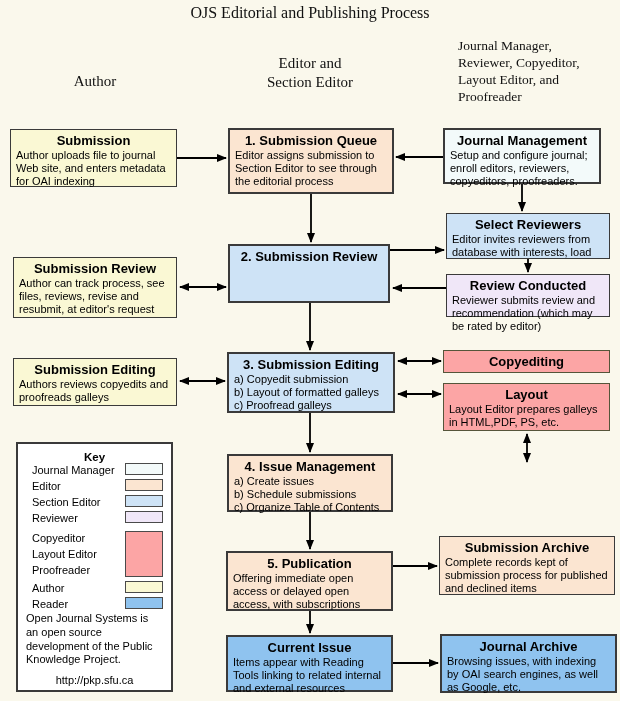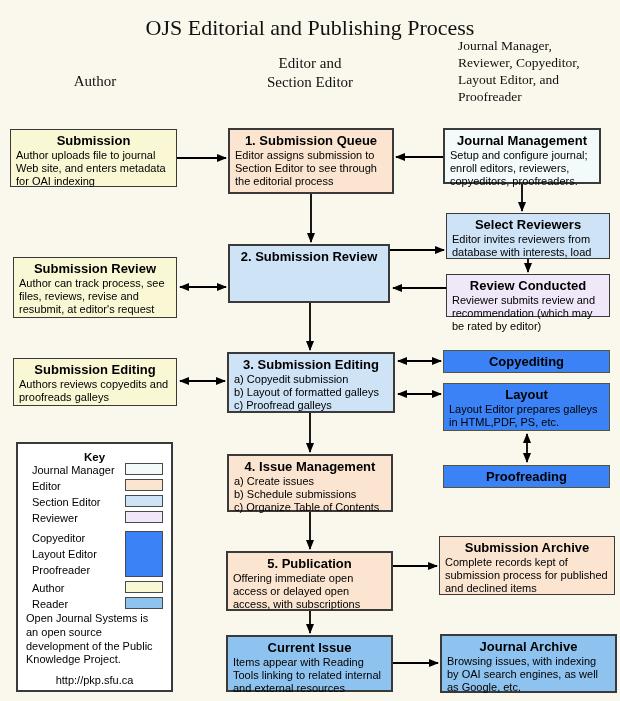--- a/index.html
+++ b/index.html
@@ -8,24 +8,24 @@
     background:#e8e8e8;
   }
   #stage{
     position:relative;
     width:620px;height:701px;
     background:#faf8ec;
     overflow:hidden;
   }
   
   .page-title{
-    position:absolute;left:0;top:15px;width:620px;
+    position:absolute;left:0;top:4px;width:620px;
     text-align:center;
     font-family:"Liberation Serif", serif;
-    font-size:22px;color:#111;
+    font-size:16px;color:#111;
   }
   .col-head{
     position:absolute;
     font-family:"Liberation Serif", serif;
     color:#111;
     white-space:pre-line;
     line-height:1.25;
   }
   .col-author{left:30px;top:72px;width:130px;text-align:center;font-size:15px;}
   .col-editor{left:228px;top:54px;width:164px;text-align:center;font-size:15px;}
@@ -41,21 +41,21 @@
     line-height:1.2;
     color:#000;
   }
   .b2{border-width:2px;}
   .bt{font-weight:bold;font-size:13px;text-align:center;}
   .bb{text-align:left;white-space:pre-line;}
   .c-yellow{background:#faf8d4;}
   .c-peach{background:#fbe5d1;}
   .c-blue{background:#cee3f6;}
   .c-lav{background:#f0e7f8;}
-  .c-olive{background:#3b82f6;border-color:#55553a;}
+  .c-olive{background:#fca5a5;border-color:#55553a;}
   .c-jm{background:#f3fafa;}
   .c-reader{background:#8fc3ef;}
 
   
   .keybox{
     position:absolute;left:16px;top:442px;width:157px;height:250px;
     box-sizing:border-box;border:2px solid #3a3a3a;background:#ffffff;
     font-size:11px;
   }
   .key-title{position:absolute;left:0;top:7px;width:100%;text-align:center;font-weight:bold;font-size:11.5px;}
@@ -170,23 +170,20 @@
     <div class="bt">Review Conducted</div>
     <div class="bb">Reviewer submits review and recommendation (which may be rated by editor)</div>
   </div>
   <div class="box c-olive" style="left:443px;top:350px;width:167px;height:23px">
     <div class="bt">Copyediting</div>
   </div>
   <div class="box c-olive" style="left:443px;top:383px;width:167px;height:48px">
     <div class="bt">Layout</div>
     <div class="bb">Layout Editor prepares galleys in HTML,PDF, PS, etc.</div>
   </div>
-  <div class="box c-olive" style="left:443px;top:465px;width:167px;height:23px">
-    <div class="bt">Proofreading</div>
-  </div>
   <div class="box c-peach" style="left:439px;top:536px;width:176px;height:59px">
     <div class="bt">Submission Archive</div>
     <div class="bb">Complete records kept of submission process for published and declined items</div>
   </div>
   <div class="box b2 c-reader" style="left:440px;top:634px;width:177px;height:59px">
     <div class="bt">Journal Archive</div>
     <div class="bb">Browsing issues, with indexing by OAI search engines, as well as Google, etc.</div>
   </div>
 
   <div class="keybox">

